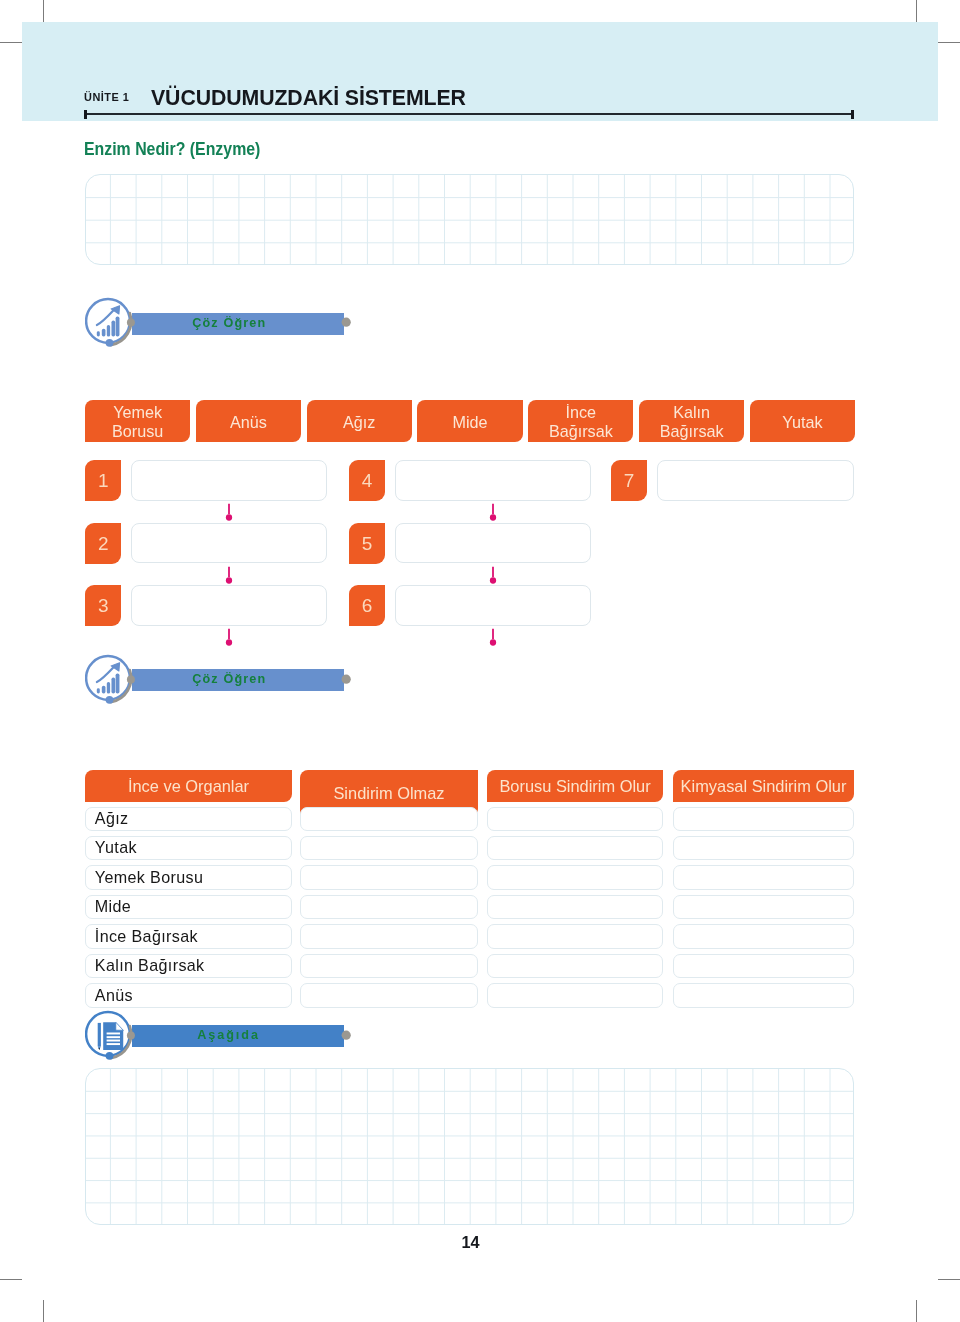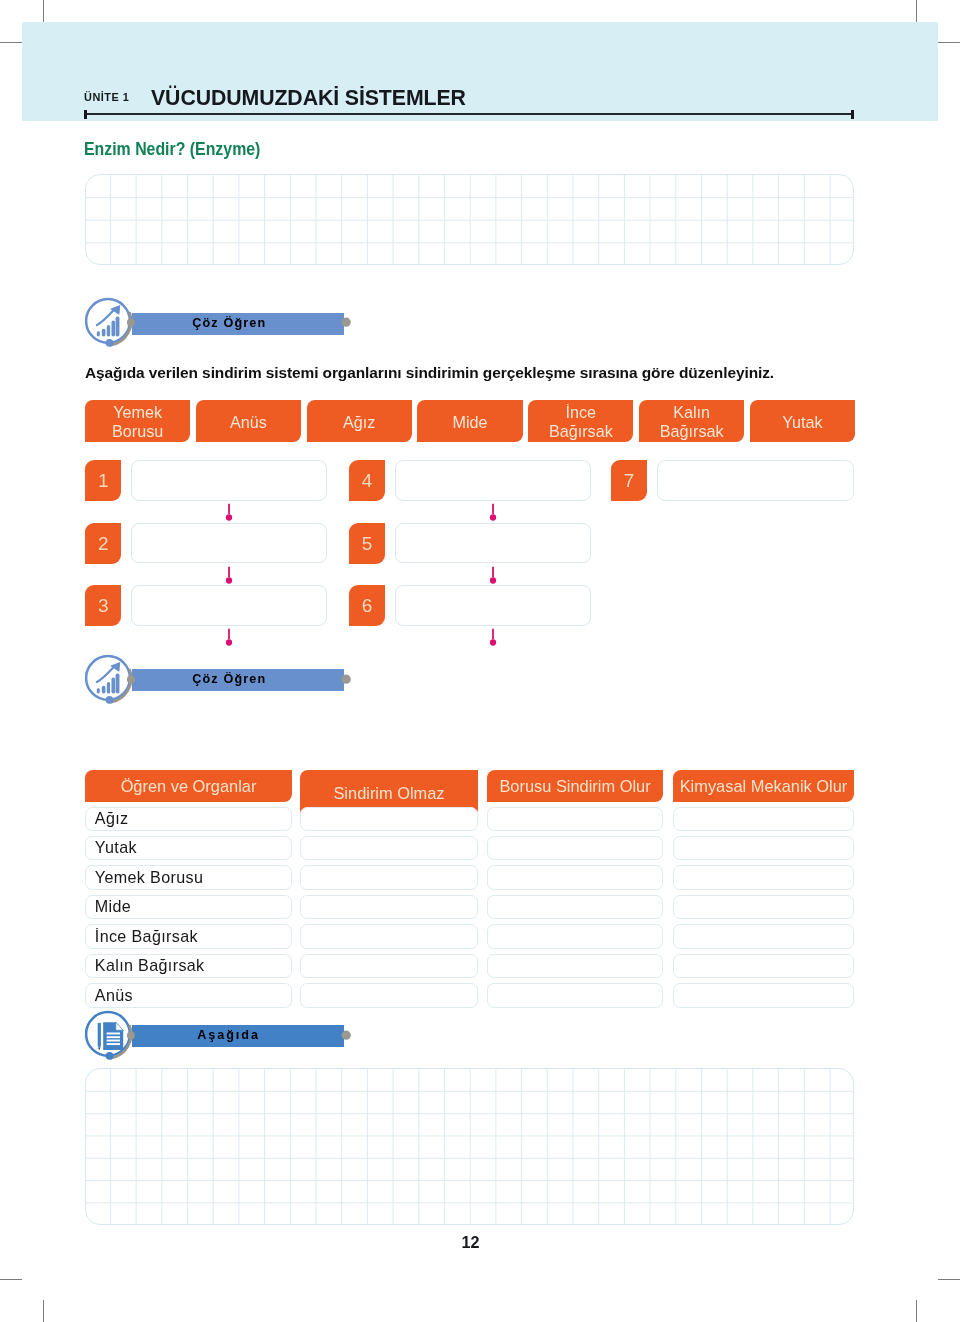--- a/index.html
+++ b/index.html
@@ -21,21 +21,21 @@
   .sec-head{position:absolute;left:84.4px;top:138.8px;font-size:17.6px;font-weight:700;color:#138156;transform-origin:left top;transform:scaleX(0.902);white-space:nowrap;}
 
   
   .gridbox{position:absolute;border:1.1px solid #d6e8ef;border-radius:15px;
       background-color:#fff;box-sizing:border-box;overflow:hidden;}
   .gridbox svg{position:absolute;left:0;top:0;}
 
   
   .badge{position:absolute;height:48px;}
   .badge .bar{position:absolute;left:46.4px;top:15.7px;height:21.8px;}
-  .badge .bar-label{position:absolute;top:15.7px;height:21.8px;line-height:21.4px;text-align:center;color:#000000;font-size:12.6px;font-weight:700;letter-spacing:1.15px;}
+  .badge .bar-label{position:absolute;top:15.7px;height:21.8px;line-height:21.4px;text-align:center;color:#15803d;font-size:12.6px;font-weight:700;letter-spacing:1.15px;}
 
   
   .opill{position:absolute;background:#ee5b23;border-radius:8px 0 8px 0;color:#fce6d4;display:flex;align-items:center;justify-content:center;text-align:center;font-size:16.2px;line-height:18.7px;}
   .opill span{display:block;width:82px;padding-top:2.4px;}
   .numbox{position:absolute;background:#ee5b23;color:#fbd9bd;font-size:19px;display:flex;align-items:center;justify-content:center;border-radius:9px 0 9px 0;line-height:1;}
   .ansbox{position:absolute;border:1px solid #dee7ec;border-radius:8px;background:#fff;box-sizing:border-box;}
 
   
   .pin{position:absolute;}
 
@@ -94,21 +94,20 @@
     <rect x="26.47" y="23.53" width="3.67" height="16.0" rx="1.75"></rect>
     <rect x="30.63" y="19.53" width="3.83" height="20.0" rx="1.8"></rect>
   </g>
   <path d="M11.9 28.0 Q16.68 26.02 29.0 12.8" fill="none" stroke="#6790cd" stroke-width="2.2" stroke-linecap="round"></path>
   <path d="M26.1 11.9 L34.6 8.8 L33.9 17.0 Z" fill="#6790cd" stroke="#6790cd" stroke-width="1.1" stroke-linejoin="round"></path>
 </svg>
       </div>
       <div class="bar-label" style="width: 212.6px; left: 37.8px; letter-spacing: 1.15px;">Çöz Öğren</div>
     </div>
 
-  <div class="para" style="left:85px;top:363.2px;width:769px;">Aşağıda verilen sindirim sistemi organlarını sindirimin gerçekleşme sırasına göre düzenleyiniz.</div>
 
   <div id="organs">
       <div class="opill" style="left: 85px; top: 400px; width: 105.3px; height: 42px;">
         <span>Yemek Borusu</span>
       </div>
       <div class="opill" style="left: 195.8px; top: 400px; width: 105.3px; height: 42px;">
         <span>Anüs</span>
       </div>
       <div class="opill" style="left: 306.6px; top: 400px; width: 105.3px; height: 42px;">
         <span>Ağız</span>
@@ -201,30 +200,30 @@
   <path d="M11.9 28.0 Q16.68 26.02 29.0 12.8" fill="none" stroke="#6790cd" stroke-width="2.2" stroke-linecap="round"></path>
   <path d="M26.1 11.9 L34.6 8.8 L33.9 17.0 Z" fill="#6790cd" stroke="#6790cd" stroke-width="1.1" stroke-linejoin="round"></path>
 </svg>
       </div>
       <div class="bar-label" style="width: 212.6px; left: 37.8px; letter-spacing: 1.15px;">Çöz Öğren</div>
     </div>
 
 
   <div id="table2">
       <div class="thcell" style="left: 85px; top: 770px; width: 207px; height: 32.4px;">
-        <span>Öğren ve Organlar</span>
+        <span>İnce ve Organlar</span>
       </div>
       <div class="thcell" style="left: 300px; top: 770px; width: 178px; height: 47px;">
         <span>Sindirim Olmaz</span>
       </div>
       <div class="thcell" style="left: 487px; top: 770px; width: 176px; height: 32.4px;">
         <span>Borusu Sindirim Olur</span>
       </div>
       <div class="thcell" style="left: 673px; top: 770px; width: 181px; height: 32.4px;">
-        <span>Kimyasal Mekanik Olur</span>
+        <span>Kimyasal Sindirim Olur</span>
       </div>
       <div class="tdcell" style="left: 85px; top: 806.5px; width: 207px; height: 24.4px;"></div>
       <div class="tdlabel" style="left: 94.8px; top: 805.9px; line-height: 24.4px;">Ağız</div>
       <div class="tdcell" style="left: 300px; top: 806.5px; width: 178px; height: 24.4px;"></div>
       <div class="tdcell" style="left: 487px; top: 806.5px; width: 176px; height: 24.4px;"></div>
       <div class="tdcell" style="left: 673px; top: 806.5px; width: 181px; height: 24.4px;"></div>
       <div class="tdcell" style="left: 85px; top: 835.95px; width: 207px; height: 24.4px;"></div>
       <div class="tdlabel" style="left: 94.8px; top: 835.35px; line-height: 24.4px;">Yutak</div>
       <div class="tdcell" style="left: 300px; top: 835.95px; width: 178px; height: 24.4px;"></div>
       <div class="tdcell" style="left: 487px; top: 835.95px; width: 176px; height: 24.4px;"></div>
@@ -280,15 +279,15 @@
       </div>
       <div class="bar-label" style="width: 212.6px; left: 37.1px; letter-spacing: 1.95px;">Aşağıda</div>
     </div>
 
   <div class="gridbox" style="left:85px;top:1068.4px;width:769px;height:156.2px;">
       <svg width="769" height="156.2">
         <path d="M24.40 0 V156.2 M50.10 0 V156.2 M75.80 0 V156.2 M101.50 0 V156.2 M127.20 0 V156.2 M152.90 0 V156.2 M178.60 0 V156.2 M204.30 0 V156.2 M230.00 0 V156.2 M255.70 0 V156.2 M281.40 0 V156.2 M307.10 0 V156.2 M332.80 0 V156.2 M358.50 0 V156.2 M384.20 0 V156.2 M409.90 0 V156.2 M435.60 0 V156.2 M461.30 0 V156.2 M487.00 0 V156.2 M512.70 0 V156.2 M538.40 0 V156.2 M564.10 0 V156.2 M589.80 0 V156.2 M615.50 0 V156.2 M641.20 0 V156.2 M666.90 0 V156.2 M692.60 0 V156.2 M718.30 0 V156.2 M744.00 0 V156.2 M0 22.31 H769 M0 44.63 H769 M0 66.94 H769 M0 89.26 H769 M0 111.57 H769 M0 133.89 H769 " stroke="#dcebf1" stroke-width="1" fill="none"></path>
       </svg>
     </div>
 
-  <div class="pagenum" style="left:0;top:1232.6px;width:941px;text-align:center;">12</div>
+  <div class="pagenum" style="left:0;top:1232.6px;width:941px;text-align:center;">14</div>
 
 </div>
 
 </body></html>

